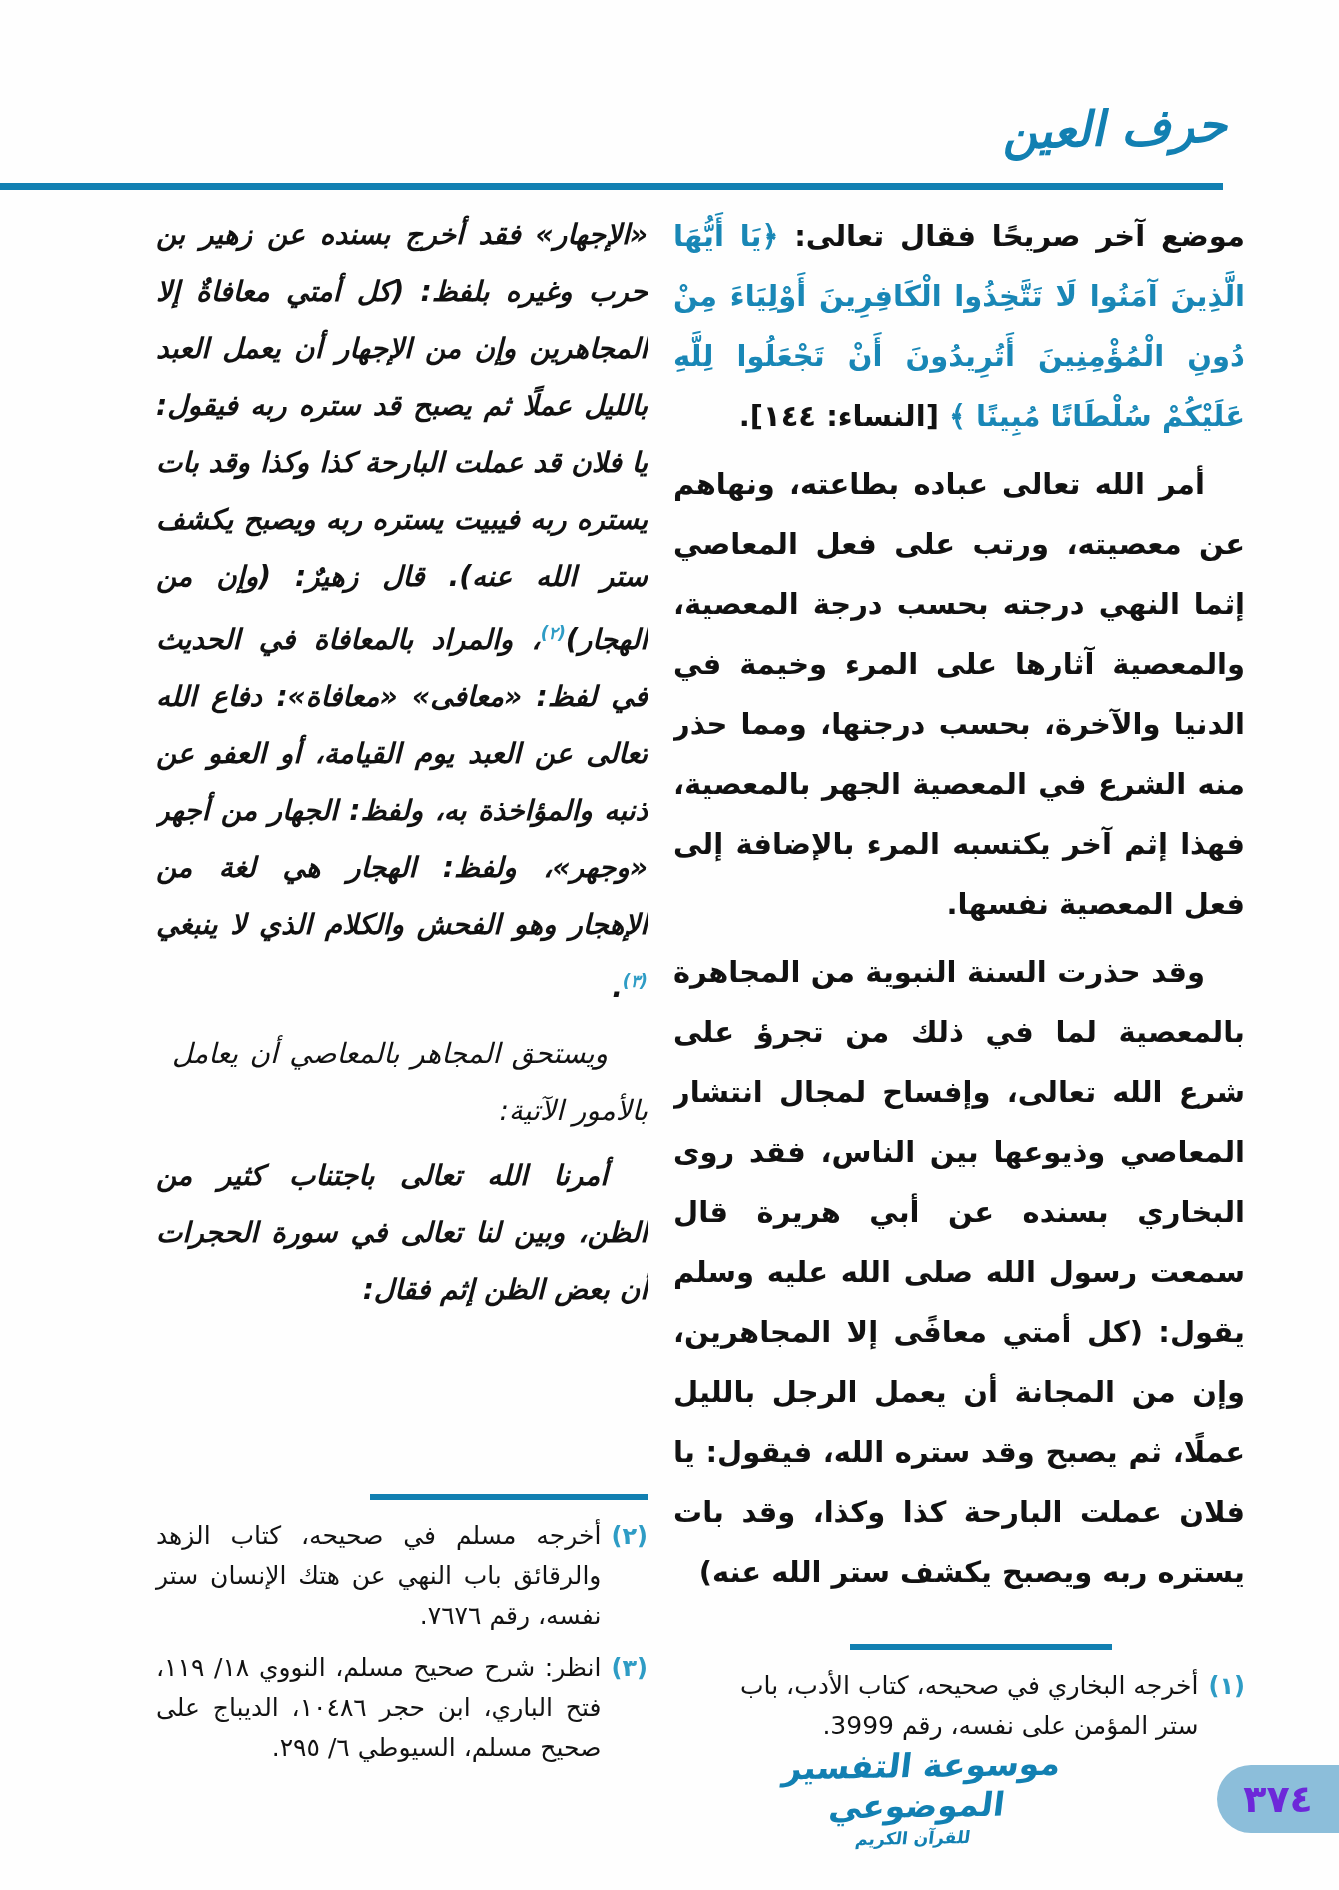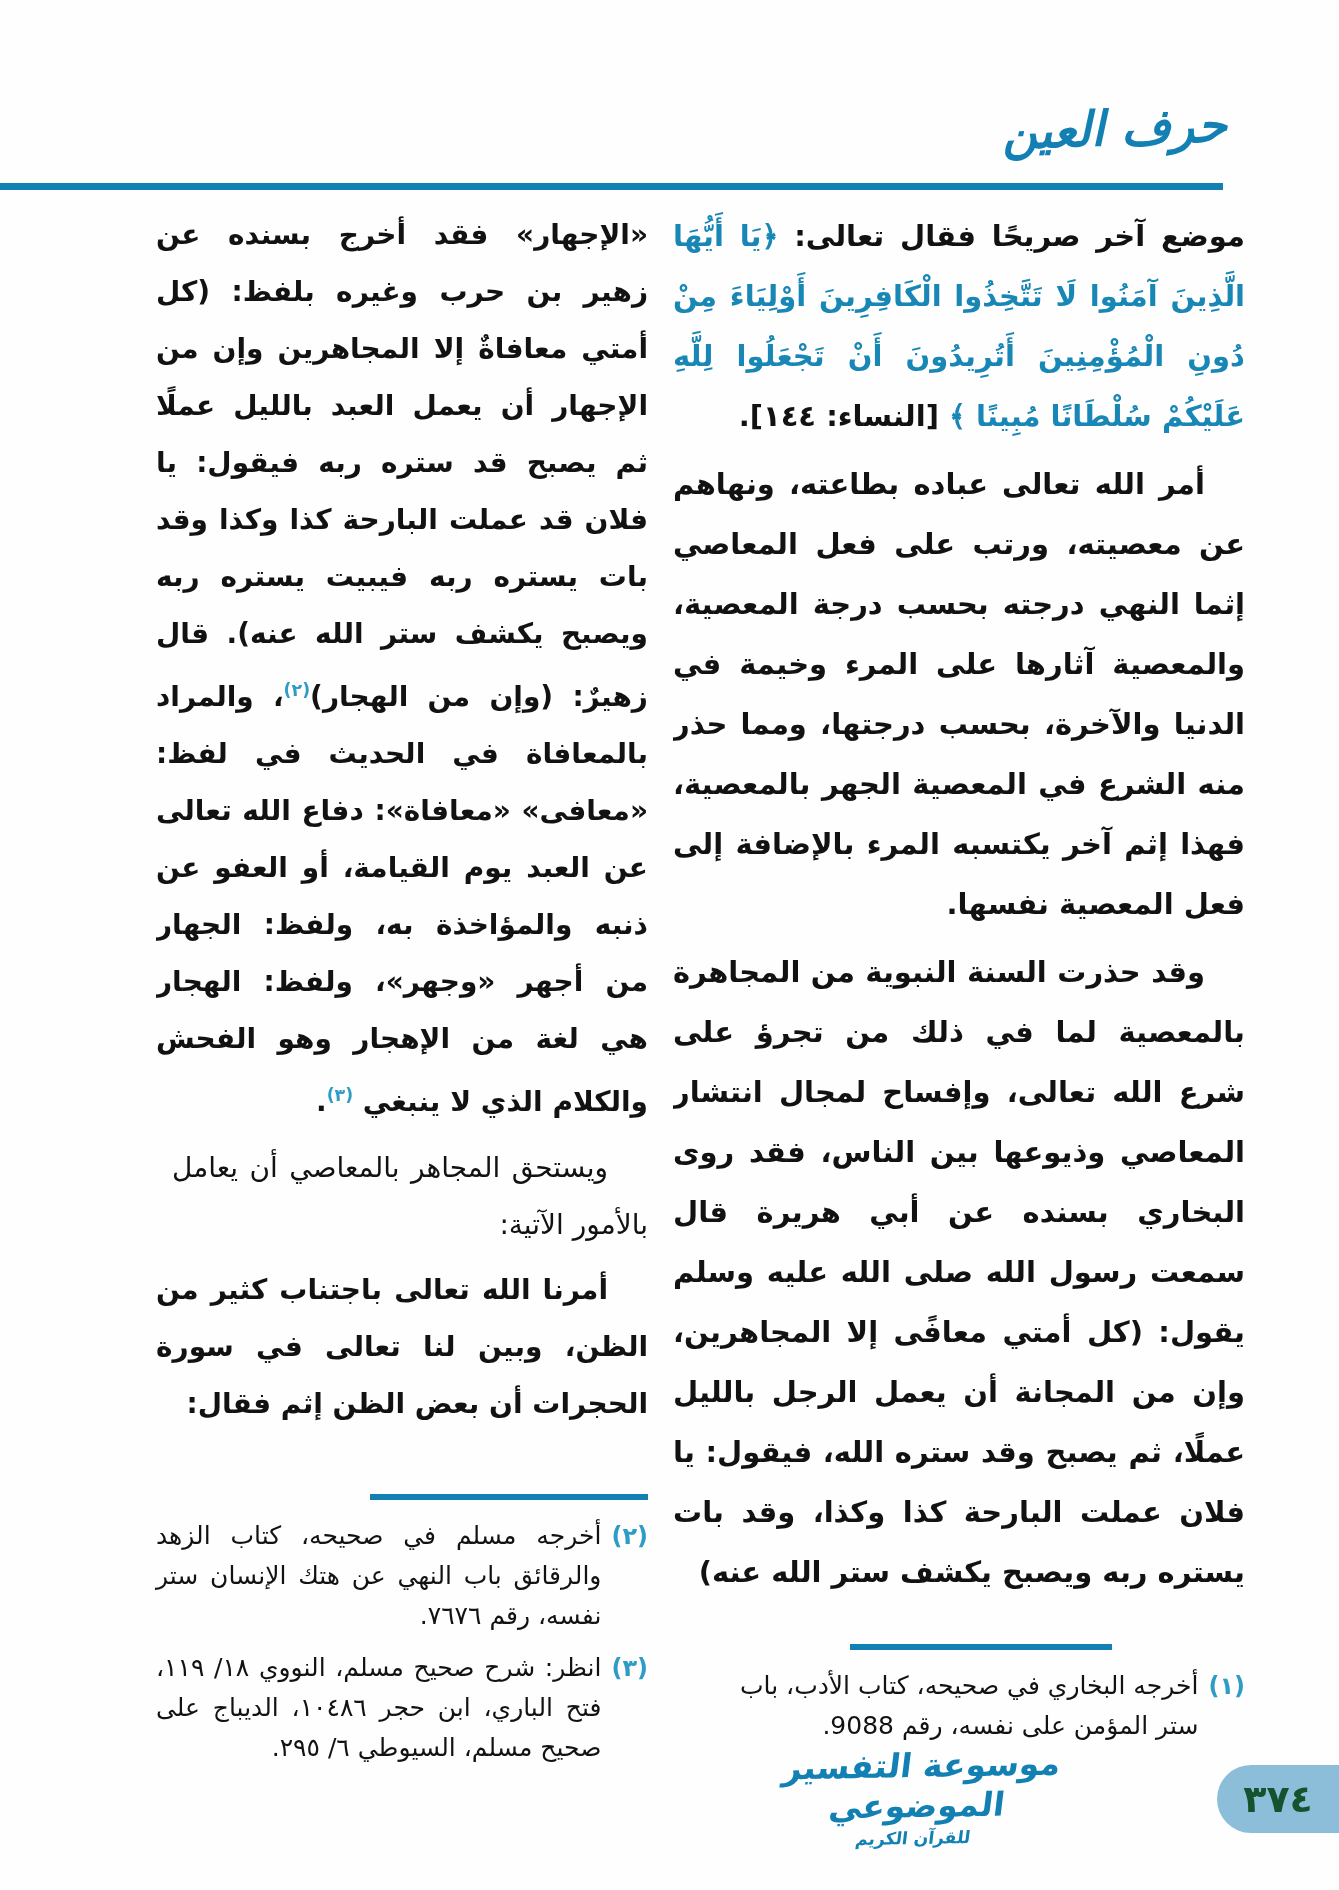--- a/index.html
+++ b/index.html
@@ -19,21 +19,21 @@
     font-size:48px;font-weight:bold;font-style:italic;letter-spacing:-1px;
     transform:rotate(-2deg);
   }
   .header-rule{position:absolute;top:183px;left:0;width:1223px;height:7px;background:var(--accent);}
 
   .col{position:absolute;top:206px;text-align:justify;}
   .col-right{right:94px;width:572px;font-size:29px;line-height:60px;margin-left:23px;}
   .col-left{left:156px;width:492px;font-size:28px;line-height:57px;}
   .body-flow{overflow:hidden;}
   .col-right .body-flow{height:1424px;}
-  .col-left .body-flow{height:1268px;}
+  .col-left .body-flow{height:1268px;font-style:italic;}
 
   .para{font-weight:bold;margin:0 0 8px 0;}
   .para.indent{text-indent:40px;}
   .para.regular{font-weight:normal;margin-left:16px;}
   .heading{
     color:var(--accent);font-size:36px;font-weight:bold;line-height:72px;
     margin:6px 0 6px;text-align:right;
   }
   .run.q{color:var(--quran);}
   .run.r{font-weight:normal;}
@@ -57,21 +57,21 @@
     color:var(--accent);transform:skewX(-8deg) rotate(-1deg);
   }
   .logo-line1{font-size:33px;font-weight:bold;line-height:40px;}
   .logo-line2{font-size:17px;font-weight:bold;margin-top:2px;}
 
   .page-badge{
     position:absolute;top:1765px;right:0;width:122px;height:68px;
     background:var(--badge);border-radius:34px 0 0 34px;
     display:flex;align-items:center;justify-content:center;
   }
-  .page-number{color:#14532d;font-size:38px;font-weight:bold;}
+  .page-number{color:#6d28d9;font-size:38px;font-weight:bold;}
 </style>
 </head>
 <body>
 
 <div class="page">
 
   <div class="chapter-title">حرف العين</div>
 
   <div class="header-rule"></div>
 
@@ -79,21 +79,21 @@
     <div class="body-flow">
         <div class="para"><span class="run b">موضع آخر صريحًا فقال تعالى: </span><span class="run q">﴿يَا أَيُّهَا الَّذِينَ آمَنُوا لَا تَتَّخِذُوا الْكَافِرِينَ أَوْلِيَاءَ مِنْ دُونِ الْمُؤْمِنِينَ أَتُرِيدُونَ أَنْ تَجْعَلُوا لِلَّهِ عَلَيْكُمْ سُلْطَانًا مُبِينًا ﴾</span><span class="run b"> [النساء: ١٤٤].</span></div>
         <div class="para indent"><span class="run b">أمر الله تعالى عباده بطاعته، ونهاهم عن معصيته، ورتب على فعل المعاصي إثما النهي درجته بحسب درجة المعصية، والمعصية آثارها على المرء وخيمة في الدنيا والآخرة، بحسب درجتها، ومما حذر منه الشرع في المعصية الجهر بالمعصية، فهذا إثم آخر يكتسبه المرء بالإضافة إلى فعل المعصية نفسها.</span></div>
         <div class="para indent"><span class="run b">وقد حذرت السنة النبوية من المجاهرة بالمعصية لما في ذلك من تجرؤ على شرع الله تعالى، وإفساح لمجال انتشار المعاصي وذيوعها بين الناس، فقد روى البخاري بسنده عن أبي هريرة قال سمعت رسول الله صلى الله عليه وسلم يقول: (كل أمتي معافًى إلا المجاهرين، وإن من المجانة أن يعمل الرجل بالليل عملًا، ثم يصبح وقد ستره الله، فيقول: يا فلان عملت البارحة كذا وكذا، وقد بات يستره ربه ويصبح يكشف ستر الله عنه)</span></div>
       </div>
     <div class="fn-block">
       <div class="fn-rule"></div>
       <div class="footnotes">
           <div class="footnote">
             <span class="fn-marker">(١)</span>
-            <span class="fn-text">أخرجه البخاري في صحيحه، كتاب الأدب، باب ستر المؤمن على نفسه، رقم 9088.</span>
+            <span class="fn-text">أخرجه البخاري في صحيحه، كتاب الأدب، باب ستر المؤمن على نفسه، رقم 3999.</span>
           </div>
         </div>
     </div>
   </section>
 
   <section class="col col-left">
     <div class="body-flow">
         <div class="para"><span class="run b">«الإجهار» فقد أخرج بسنده عن زهير بن حرب وغيره بلفظ: (كل أمتي معافاةٌ إلا المجاهرين وإن من الإجهار أن يعمل العبد بالليل عملًا ثم يصبح قد ستره ربه فيقول: يا فلان قد عملت البارحة كذا وكذا وقد بات يستره ربه فيبيت يستره ربه ويصبح يكشف ستر الله عنه). قال زهيرٌ: (وإن من الهجار)</span><span class="run ref">(٢)</span><span class="run b">، والمراد بالمعافاة في الحديث في لفظ: «معافى» «معافاة»: دفاع الله تعالى عن العبد يوم القيامة، أو العفو عن ذنبه والمؤاخذة به، ولفظ: الجهار من أجهر «وجهر»، ولفظ: الهجار هي لغة من الإهجار وهو الفحش والكلام الذي لا ينبغي </span><span class="run ref">(٣)</span><span class="run b">.</span></div>
         <div class="para indent regular"><span class="run r">ويستحق المجاهر بالمعاصي أن يعامل بالأمور الآتية:</span></div>
         <div class="para indent"><span class="run b">أمرنا الله تعالى باجتناب كثير من الظن، وبين لنا تعالى في سورة الحجرات أن بعض الظن إثم فقال: </span></div>

